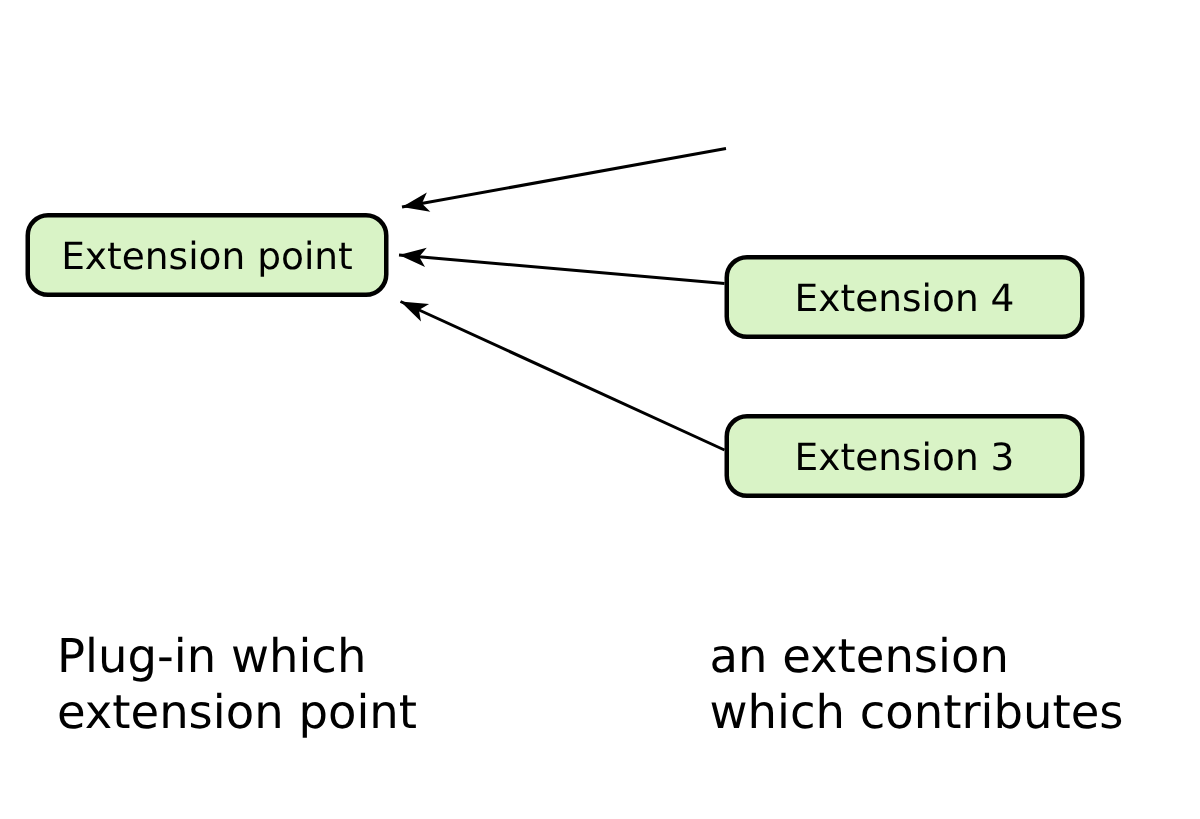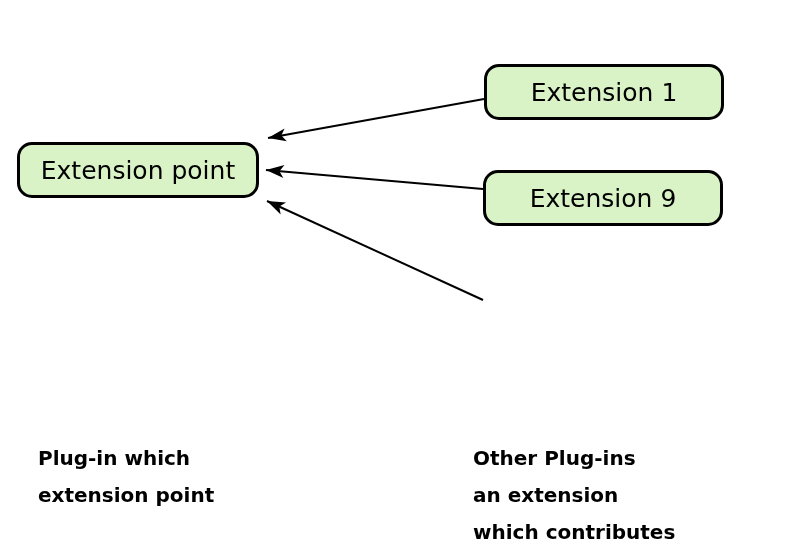--- a/index.html
+++ b/index.html
@@ -46,25 +46,24 @@
     font-size: 25px;
     color: var(--text);
     white-space: nowrap;
   }
   .node-extension-point { left: 17px;  top: 142px; width: 242px; height: 56px; }
   .node-ext1           { left: 484px; top: 64px;  width: 240px; height: 56px; }
   .node-ext2           { left: 483px; top: 170px; width: 240px; height: 56px; }
   .node-ext3           { left: 483px; top: 276px; width: 240px; height: 56px; }
   .caption {
     position: absolute;
-    top: 440px;
-    font-size: 20px;
+    top: 420px;
+    font-size: 31px;
     line-height: 37px;
     color: var(--text);
-    font-weight: bold;
   }
   .caption-left  { left: 38px; }
   .caption-right { left: 473px; }
 </style>
 </head>
 <body>
 
 <div class="canvas">
 
   <svg class="arrows-layer" viewBox="0 0 800 546" xmlns="http://www.w3.org/2000/svg">
@@ -75,33 +74,32 @@
     </defs>
     <line class="arrow-line" x1="484" y1="99" x2="268" y2="138" marker-end="url(#stealth)"></line>
     <line class="arrow-line" x1="483" y1="189" x2="266" y2="170" marker-end="url(#stealth)"></line>
     <line class="arrow-line" x1="483" y1="300" x2="267" y2="201" marker-end="url(#stealth)"></line>
   </svg>
 
   <div class="node node-extension-point">
     <span>Extension point</span>
   </div>
 
-  <div class="node node-ext1">
-    <span>Extension 1</span>
+
+  <div class="node node-ext2">
+    <span>Extension 4</span>
   </div>
 
-  <div class="node node-ext2">
-    <span>Extension 9</span>
+  <div class="node node-ext3">
+    <span>Extension 3</span>
   </div>
-
 
   <div class="caption caption-left">
     <div>Plug-in which</div>
     <div>extension point</div>
   </div>
 
   <div class="caption caption-right">
-    <div>Other Plug-ins</div>
     <div>an extension</div>
     <div>which contributes</div>
   </div>
 
 </div>
 
 </body></html>

